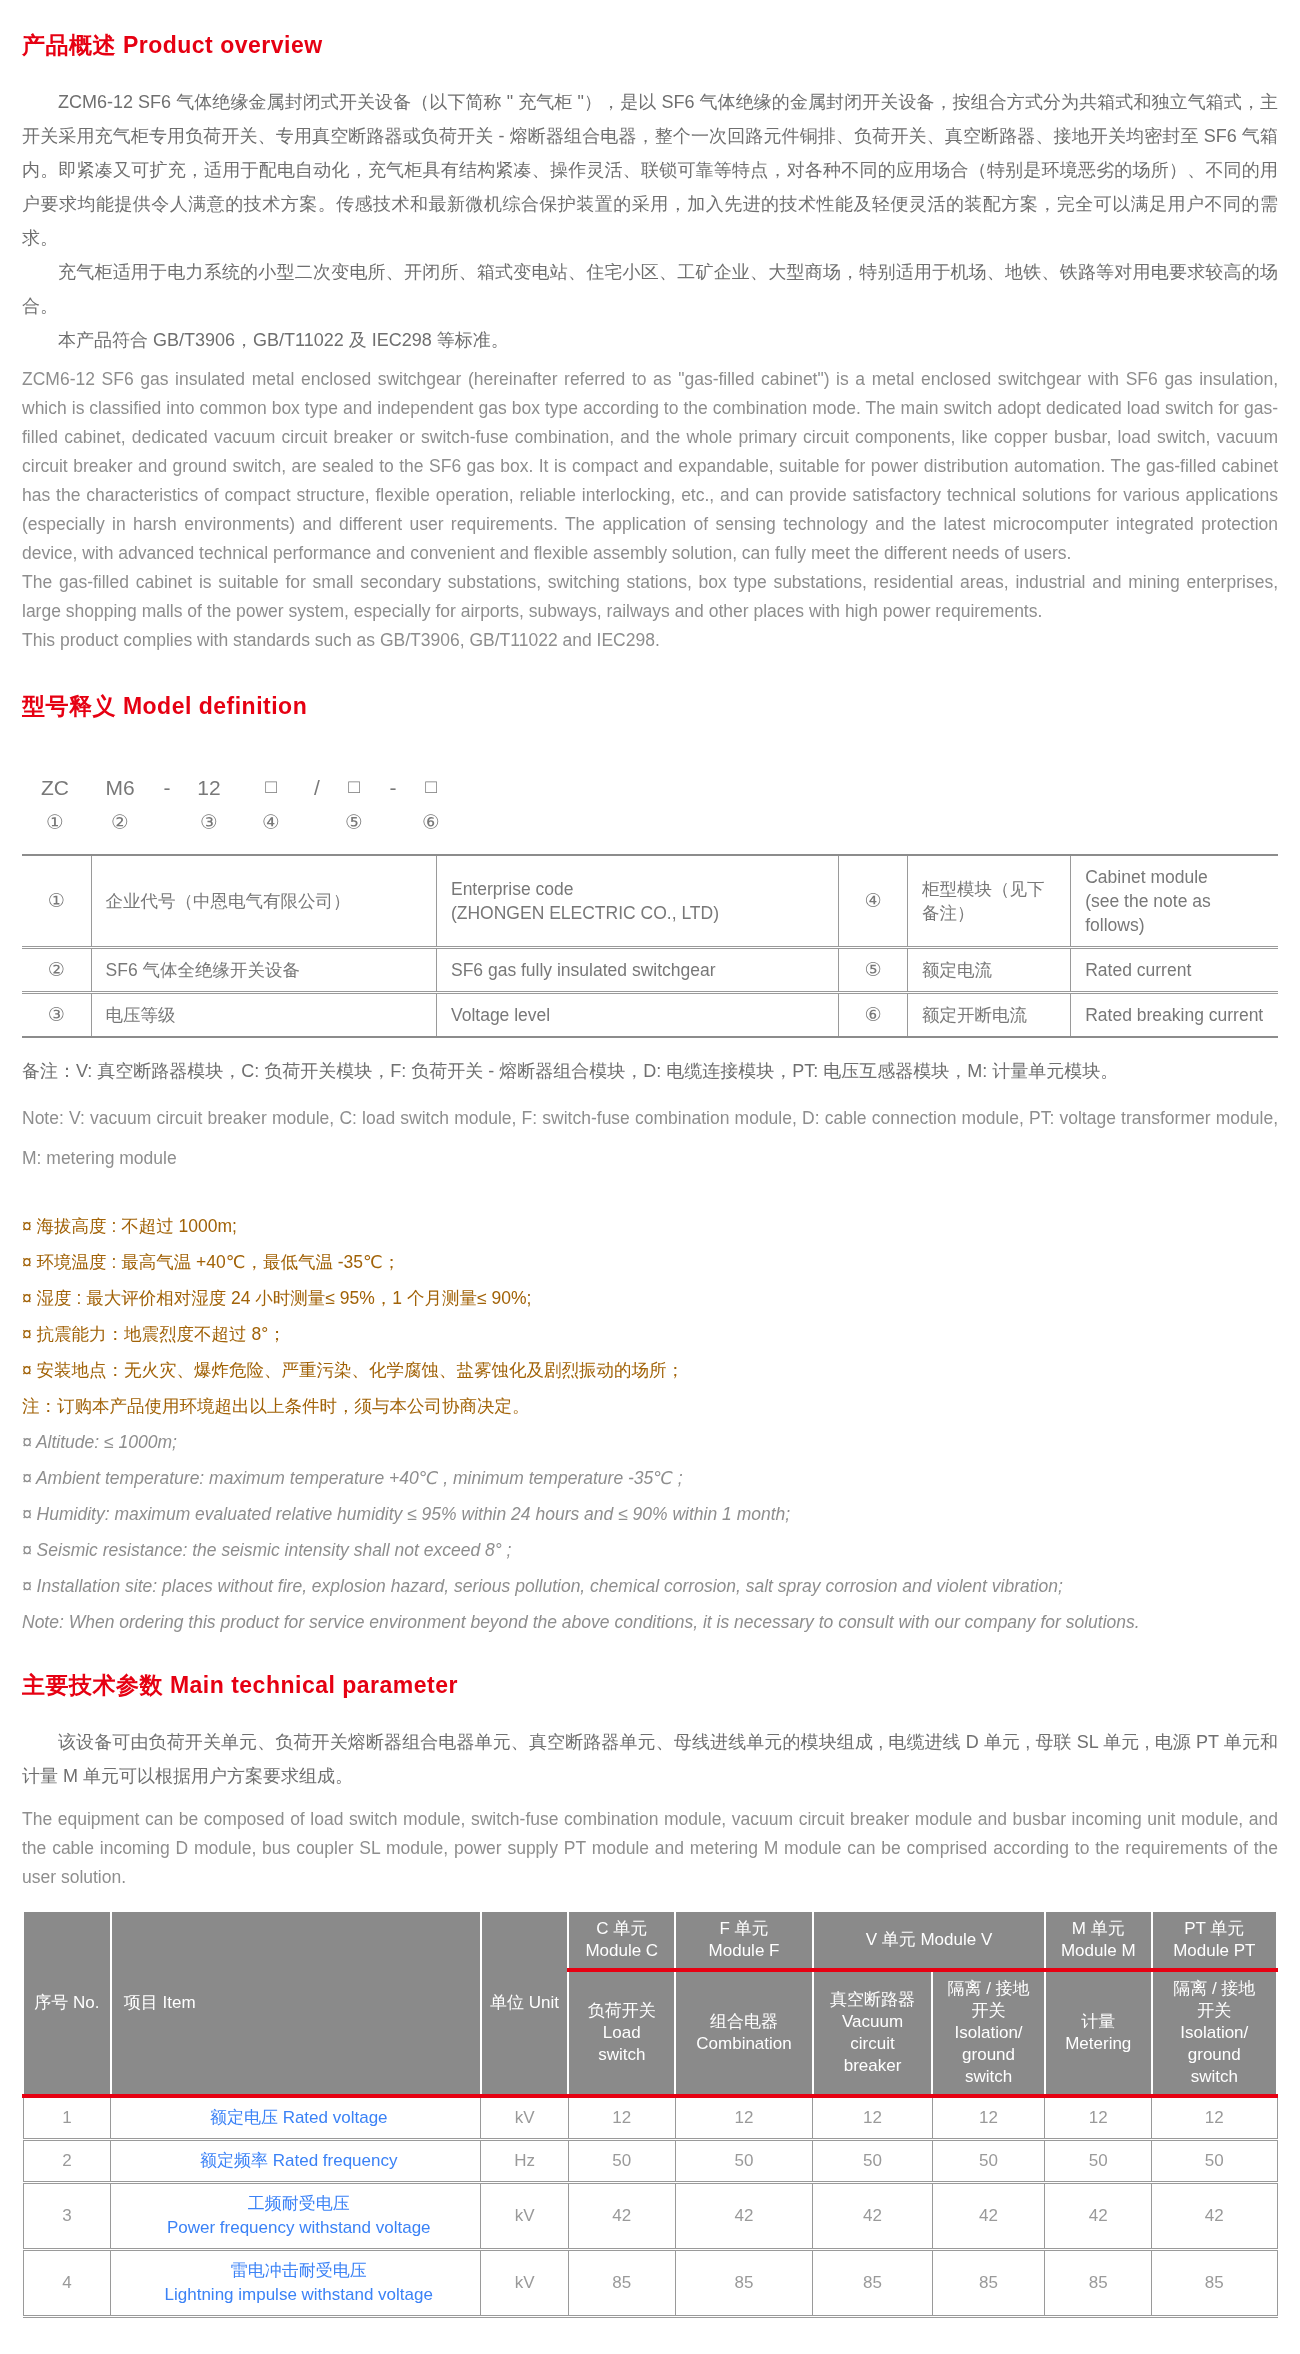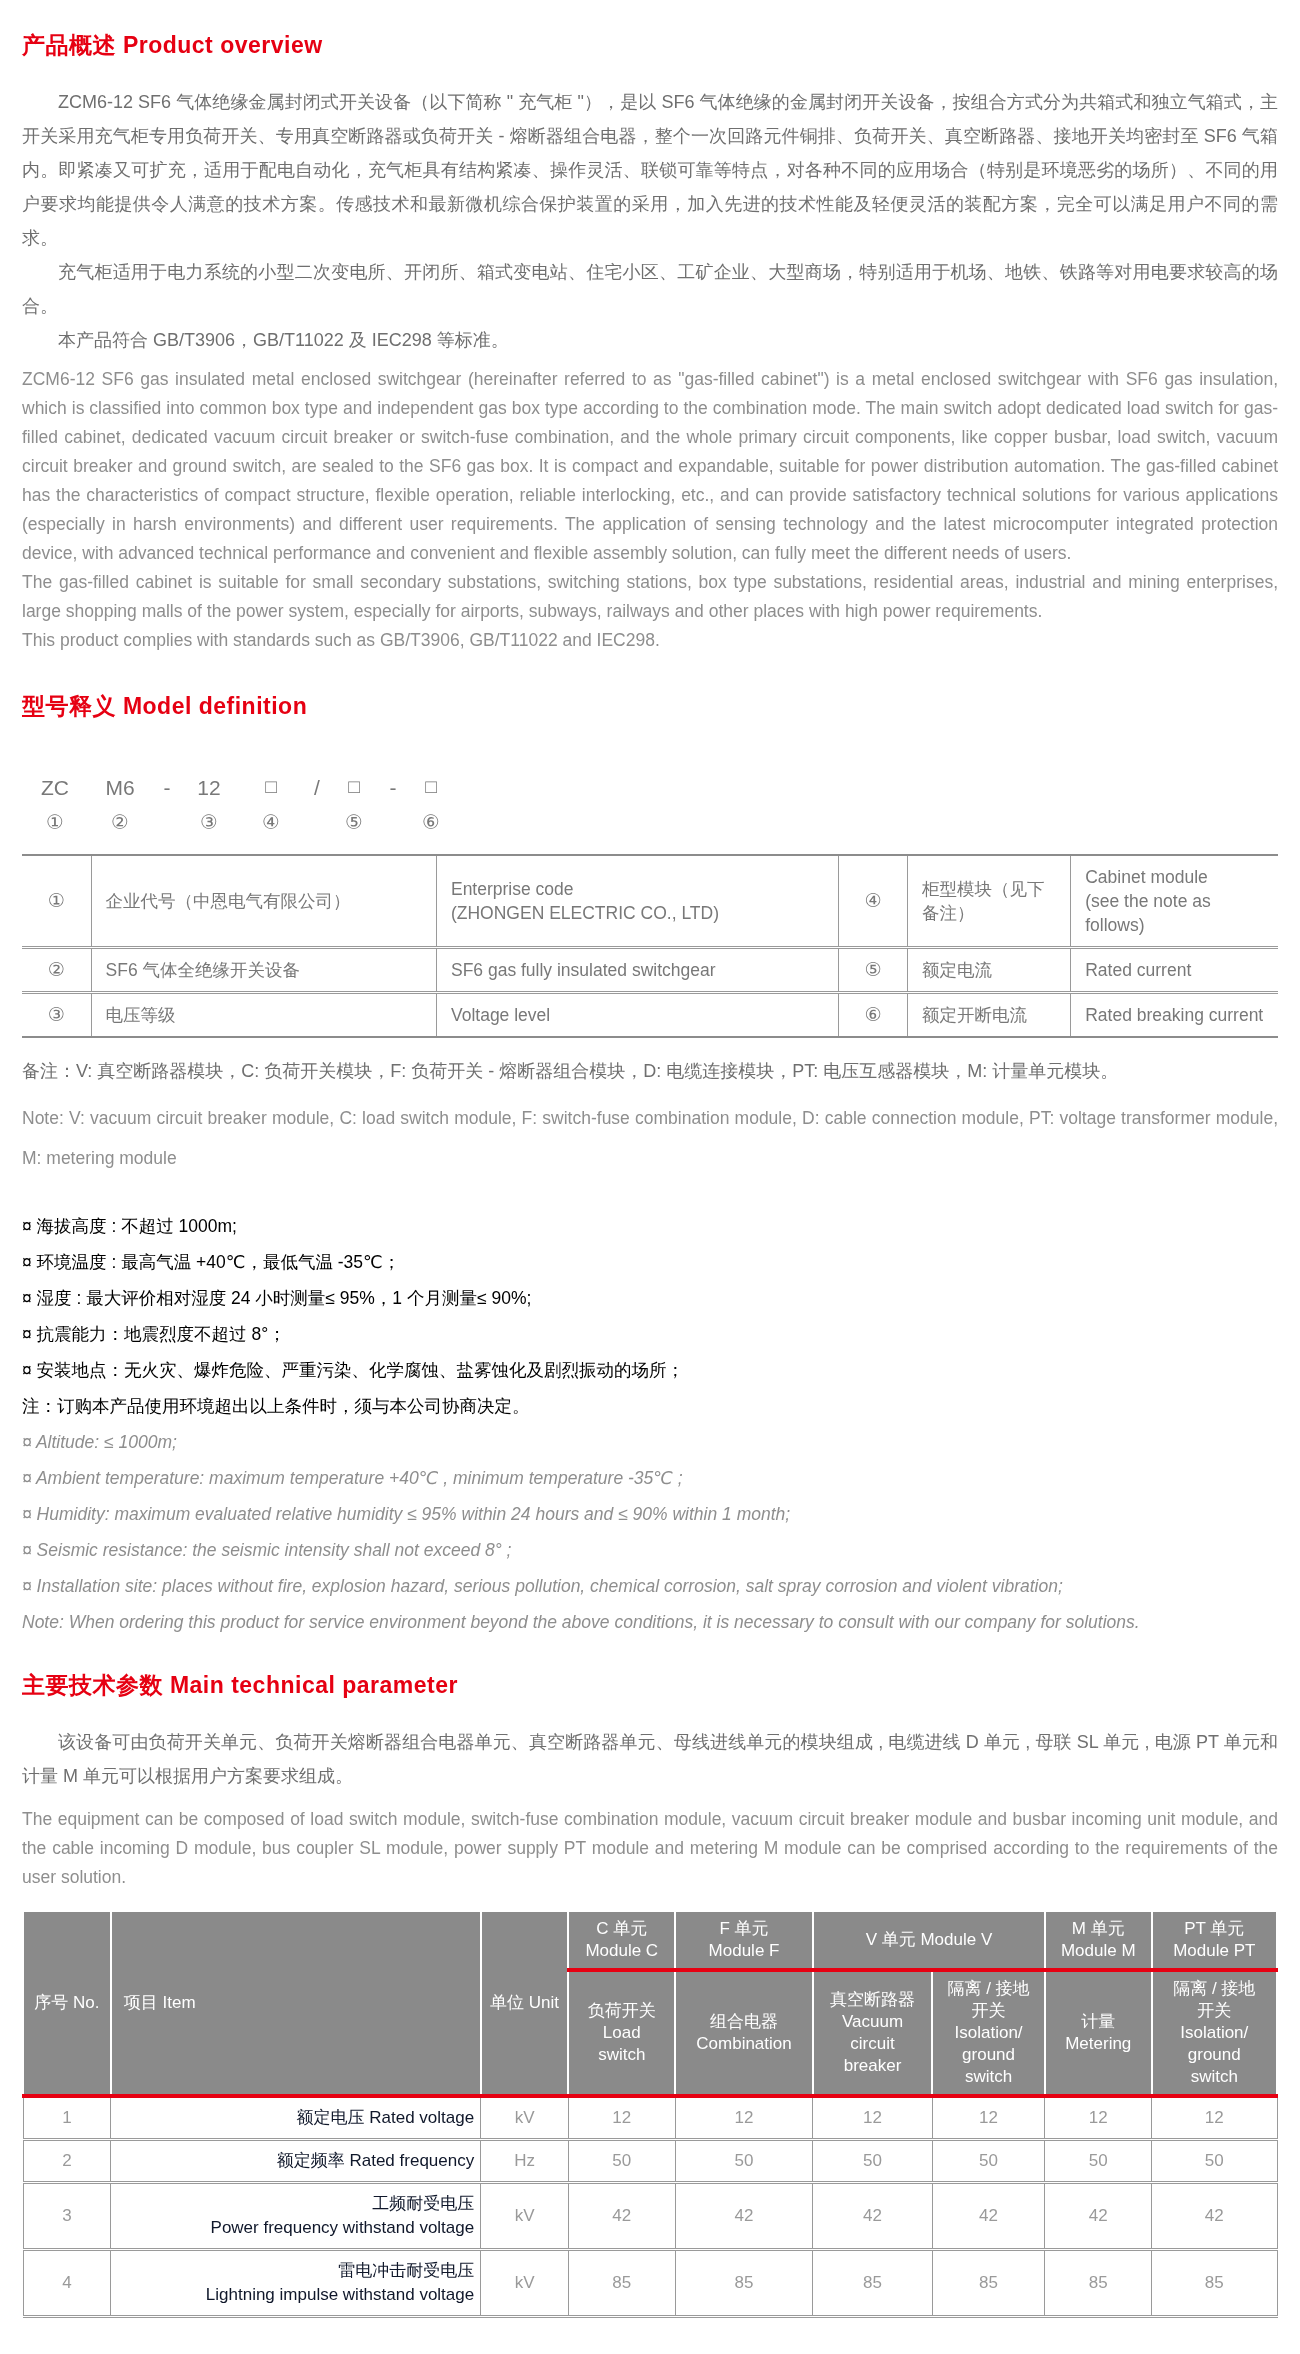--- a/index.html
+++ b/index.html
@@ -73,21 +73,21 @@
   .model-table .num { text-align: center; font-size: 19px; width: 64px; }
 
   .note-para { margin-top: 16px; text-indent: 0; }
   .note-en { margin-top: 10px; font-size: 17.5px; line-height: 40px; color: #8e8e8e; text-align: justify; }
 
   
   .svc-item {
     font-size: 17.5px;
     line-height: 24px;
     margin-bottom: 12px;
-    color: #000000;
+    color: #a16207;
     text-align: justify;
   }
   .svc-item.en { color: #8e8e8e; font-style: italic; }
 
   
   .param-table {
     width: 100%;
     border-collapse: collapse;
     margin-top: 18px;
     font-size: 17px;
@@ -111,23 +111,23 @@
     border-top: 3px double #9a9a9a;
     border-bottom: 3px double #9a9a9a;
     color: #9a9a9a;
     padding: 8px 6px;
     text-align: center;
     vertical-align: middle;
     white-space: pre-line;
     line-height: 24px;
   }
   .param-table td.item {
-    text-align: right;
+    text-align: center;
     padding-left: 12px;
-    color: #0f172a;
+    color: #3b82f6;
   }
 </style>
 </head>
 <body>
 
 <div class="page">
 
   <section class="sec">
     <h2 class="section-heading">产品概述 Product overview</h2>
     <p class="cn-para">ZCM6-12 SF6 气体绝缘金属封闭式开关设备（以下简称 " 充气柜 "），是以 SF6 气体绝缘的金属封闭开关设备，按组合方式分为共箱式和独立气箱式，主开关采用充气柜专用负荷开关、专用真空断路器或负荷开关 - 熔断器组合电器，整个一次回路元件铜排、负荷开关、真空断路器、接地开关均密封至 SF6 气箱内。即紧凑又可扩充，适用于配电自动化，充气柜具有结构紧凑、操作灵活、联锁可靠等特点，对各种不同的应用场合（特别是环境恶劣的场所）、不同的用户要求均能提供令人满意的技术方案。传感技术和最新微机综合保护装置的采用，加入先进的技术性能及轻便灵活的装配方案，完全可以满足用户不同的需求。</p>

